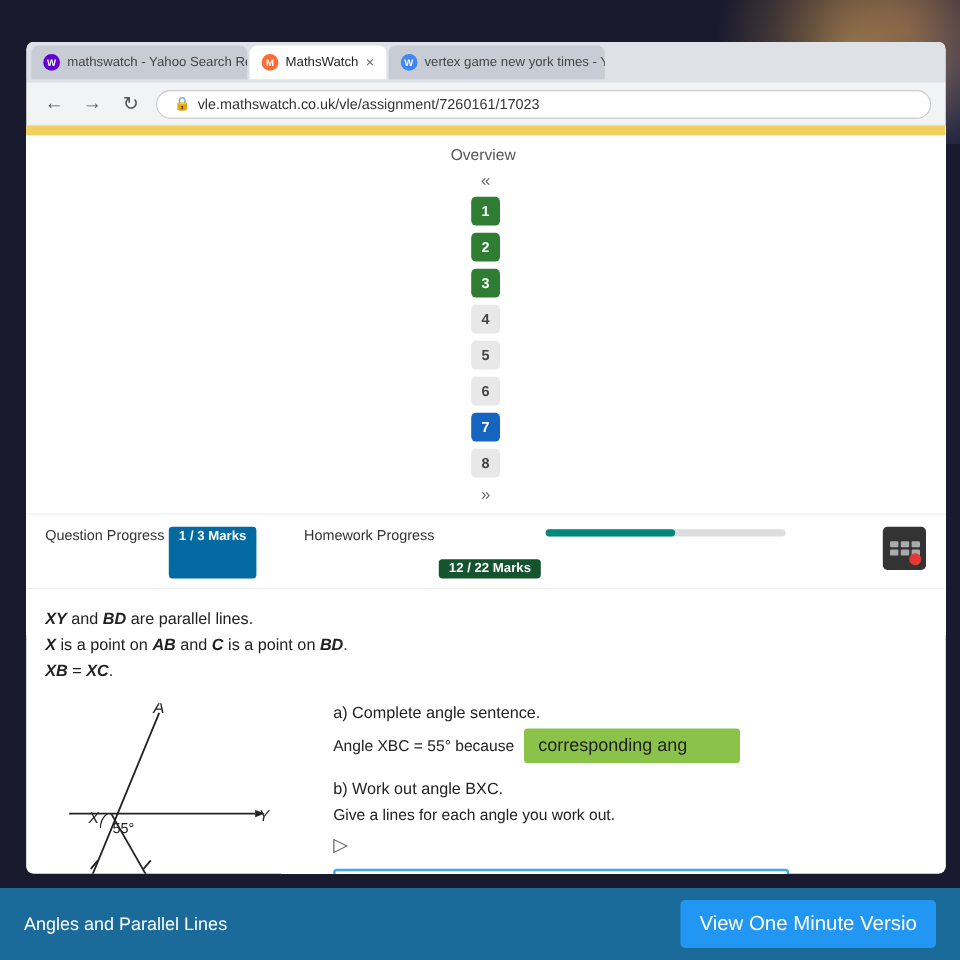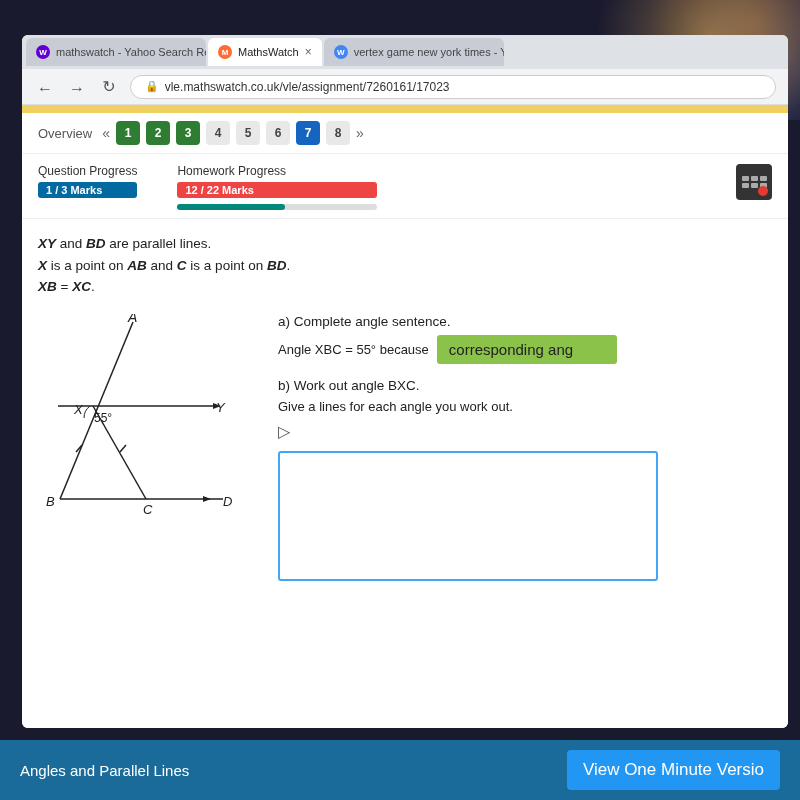--- a/index.html
+++ b/index.html
@@ -143,20 +143,21 @@
     }
 
     
     .nav-tabs {
       display: flex;
       align-items: center;
       padding: 8px 16px;
       gap: 6px;
       border-bottom: 1px solid #eee;
       background: white;
+      flex-direction: column;
     }
 
     .nav-tab-label {
       font-size: 13px;
       color: #555;
       margin-right: 4px;
     }
 
     .nav-tab-num {
       width: 24px;
@@ -184,41 +185,42 @@
     .progress-section {
       display: flex;
       padding: 10px 16px 8px;
       gap: 40px;
       background: white;
       border-bottom: 1px solid #eee;
     }
 
     .progress-block {
       display: flex;
-      flex-direction: column;
+      flex-direction: row;
       gap: 4px;
+      justify-content: flex-end;
     }
 
     .progress-label {
       font-size: 12px;
       color: #333;
       font-weight: 500;
     }
 
     .progress-badge {
       padding: 2px 8px;
       border-radius: 3px;
       font-size: 11px;
       font-weight: bold;
       color: white;
       display: inline-block;
     }
 
     .badge-green { background: #0369a1; }
-    .badge-teal { background: #ef4444; }
+    .badge-teal { background: #14532d; margin-top: 27px; }
 
     .progress-bar-container {
       width: 200px;
       height: 6px;
       background: #ddd;
       border-radius: 3px;
       margin-top: 2px;
     }
 
     .progress-bar-fill {

